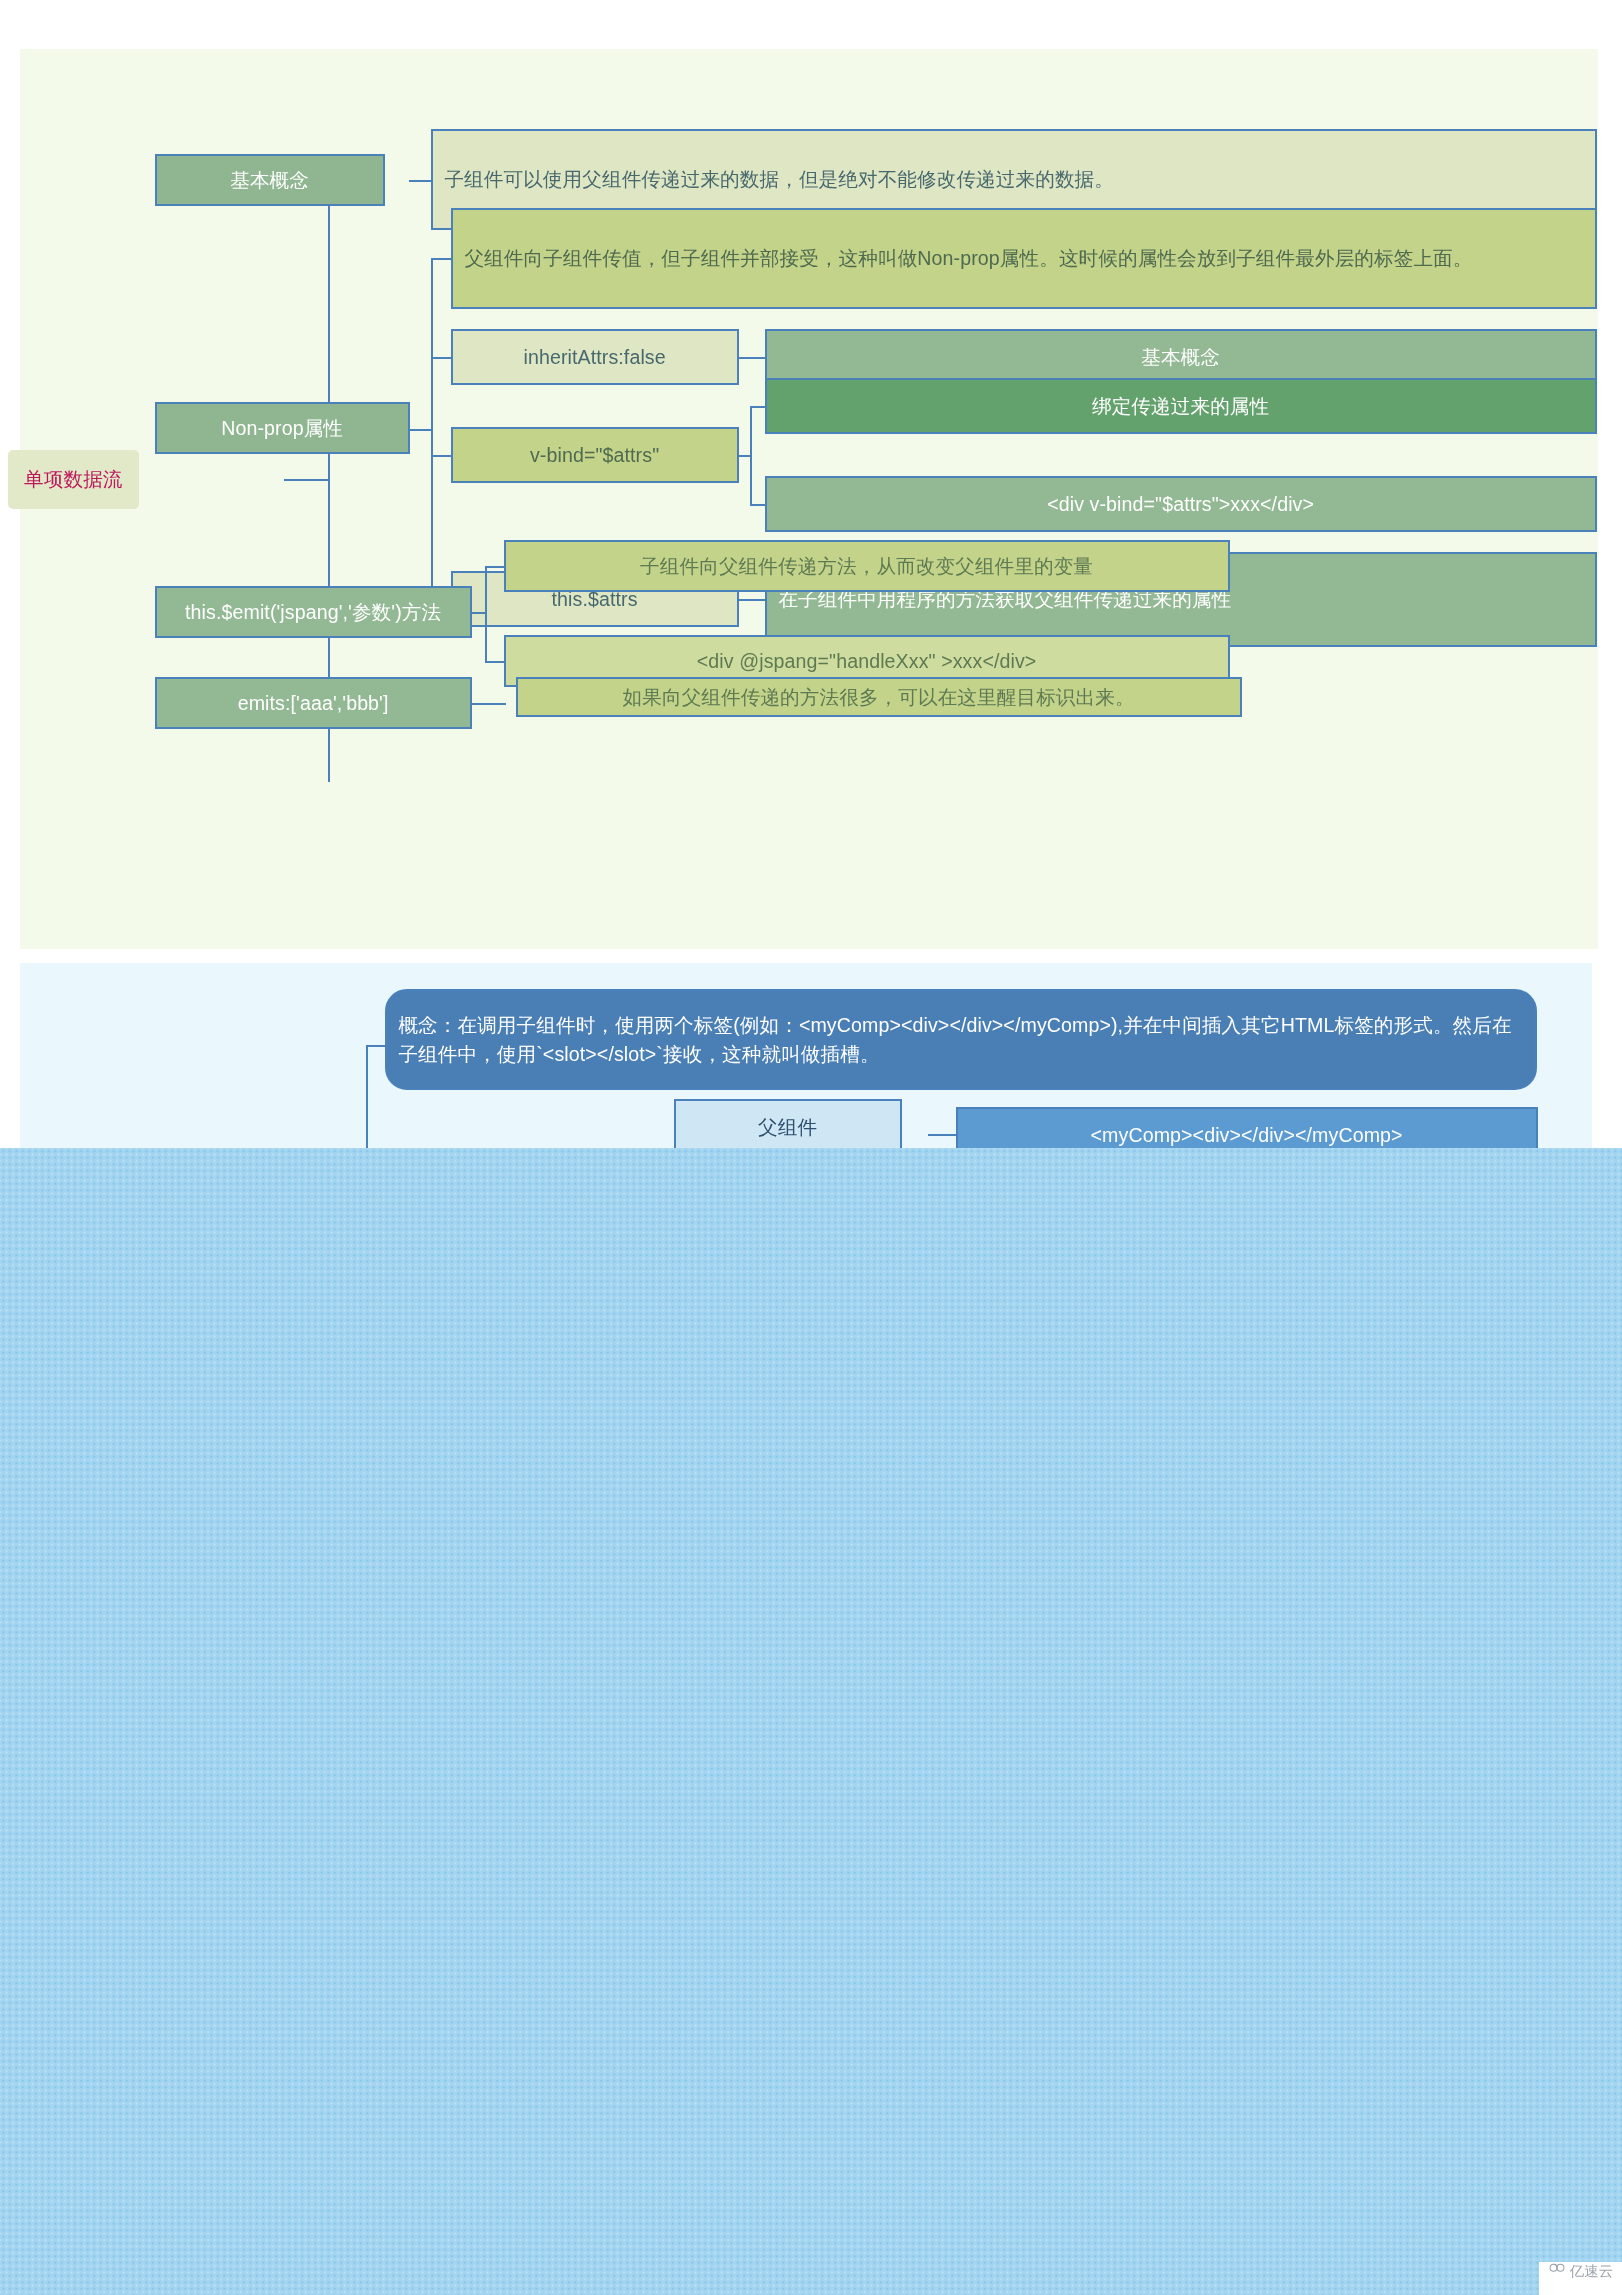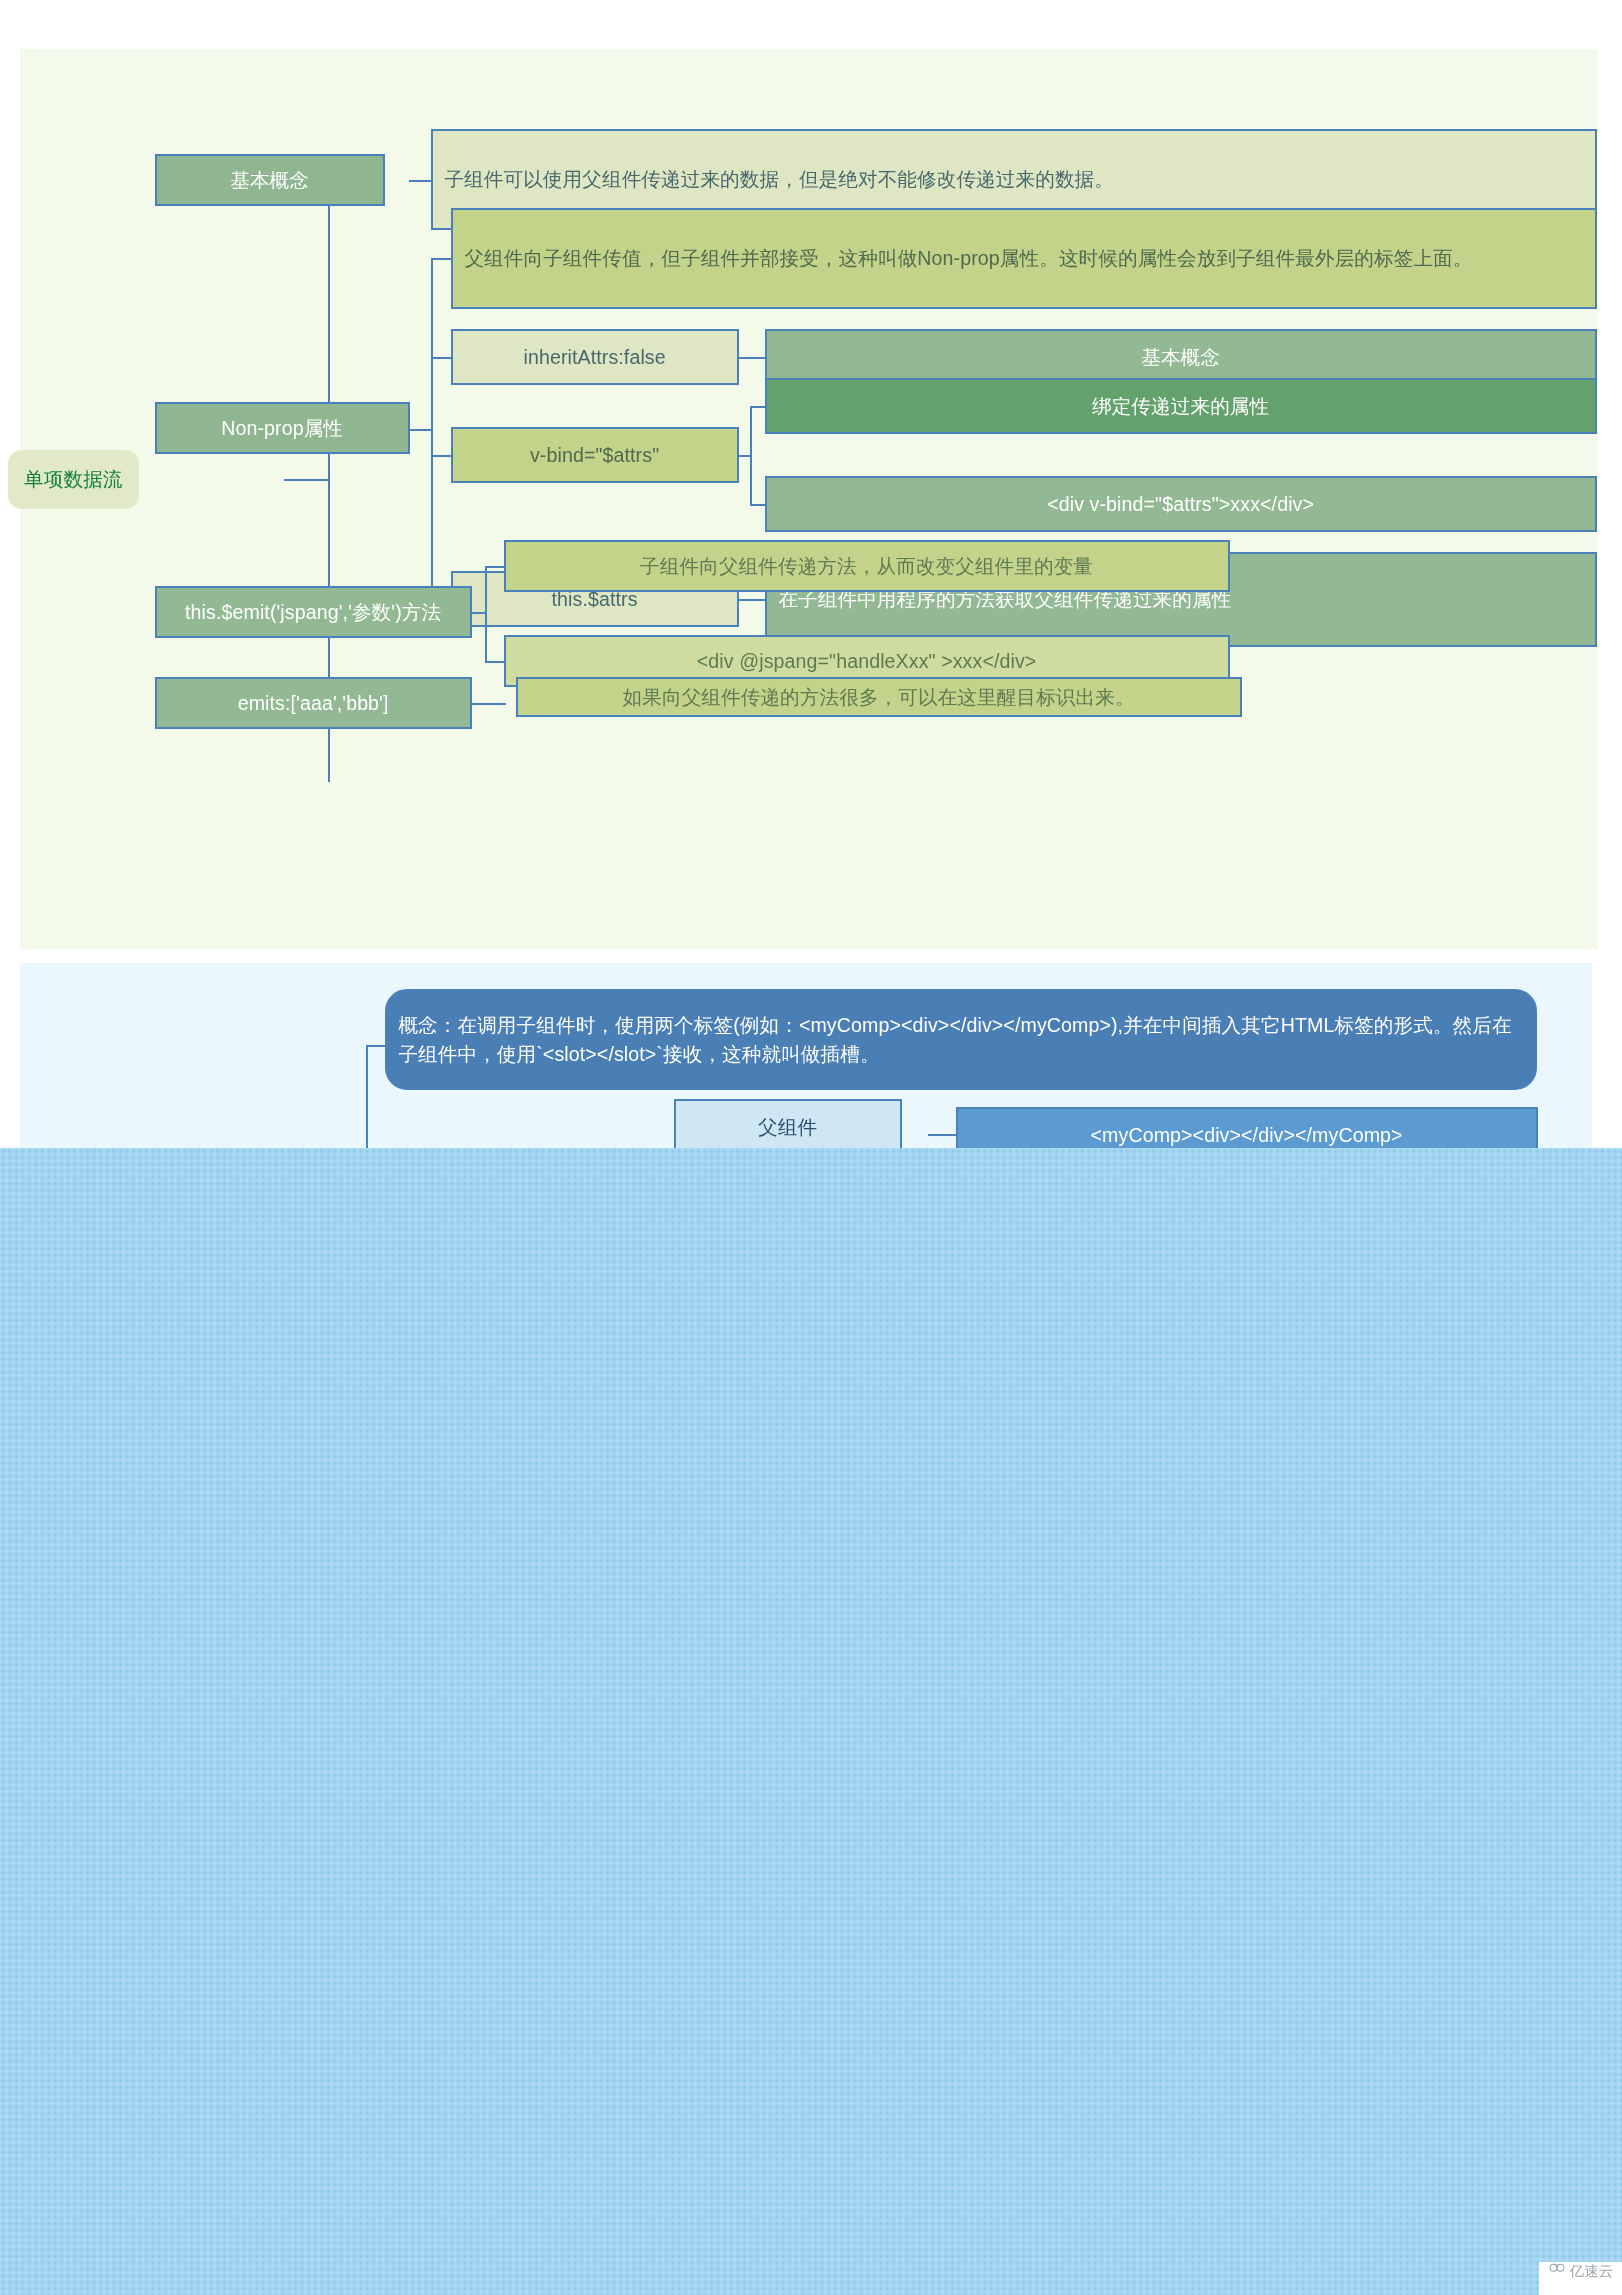--- a/index.html
+++ b/index.html
@@ -24,21 +24,21 @@
     position:absolute;box-sizing:border-box;
     border:2px solid #4a81ba;
     display:flex;align-items:center;
     font-size:19.6px;line-height:1.45;
     letter-spacing:0.1px;
   }
   .node.center{justify-content:center;text-align:center;}
   .node.left{justify-content:flex-start;text-align:left;padding:6.5px 11.8px;}
 
   
-  .fill-root   {background:#e2e9c9;border:none;border-radius:14px;color:#15803d;}
+  .fill-root   {background:#e2e9c9;border:none;border-radius:5px;color:#be185d;}
   .fill-mid    {background:#8fb691;color:#ffffff;}
   .fill-pale   {background:#dfe6c4;color:#47696e;}
   .fill-olive  {background:#c3d38a;color:#4e6a4f;}
   .fill-deep   {background:#64a26d;color:#ffffff;}
   .fill-soft   {background:#93b994;color:#ffffff;}
   .fill-leaf   {background:#c3d38a;color:#5e7a52;}
   .fill-leafpl {background:#cfdc9f;color:#5e7a52;}
 
   
   .fill-bluedeep{background:#4a7fb5;color:#ffffff;}

